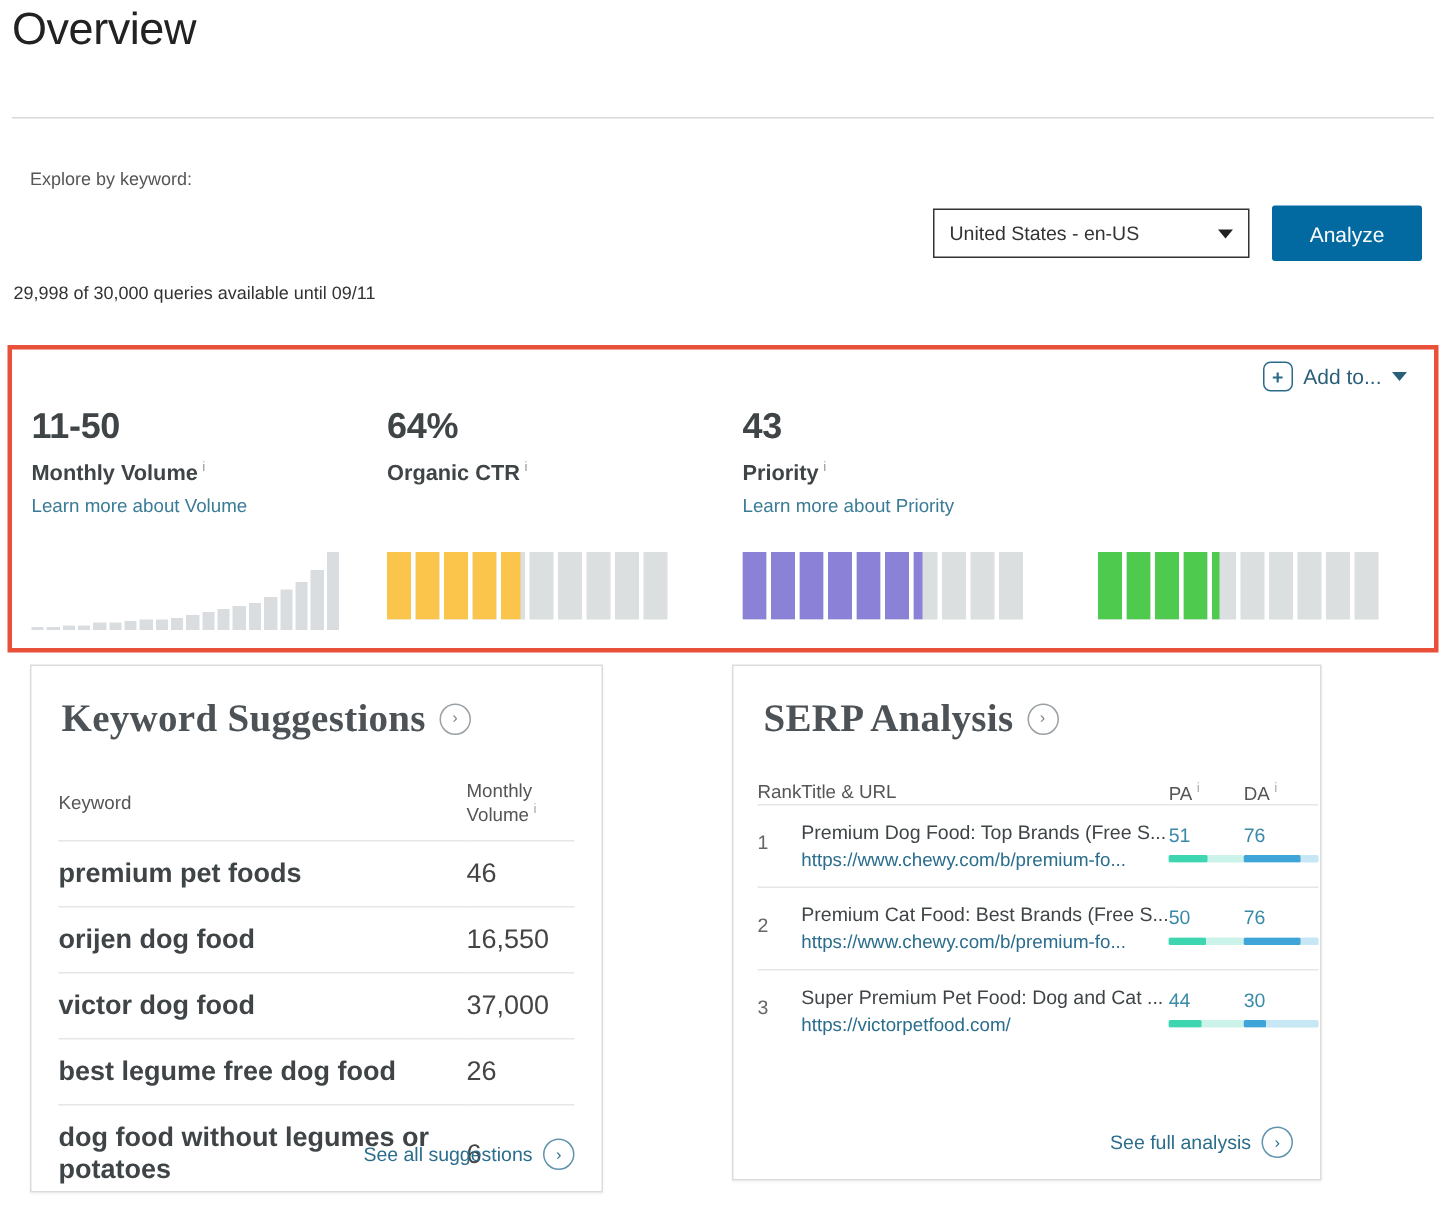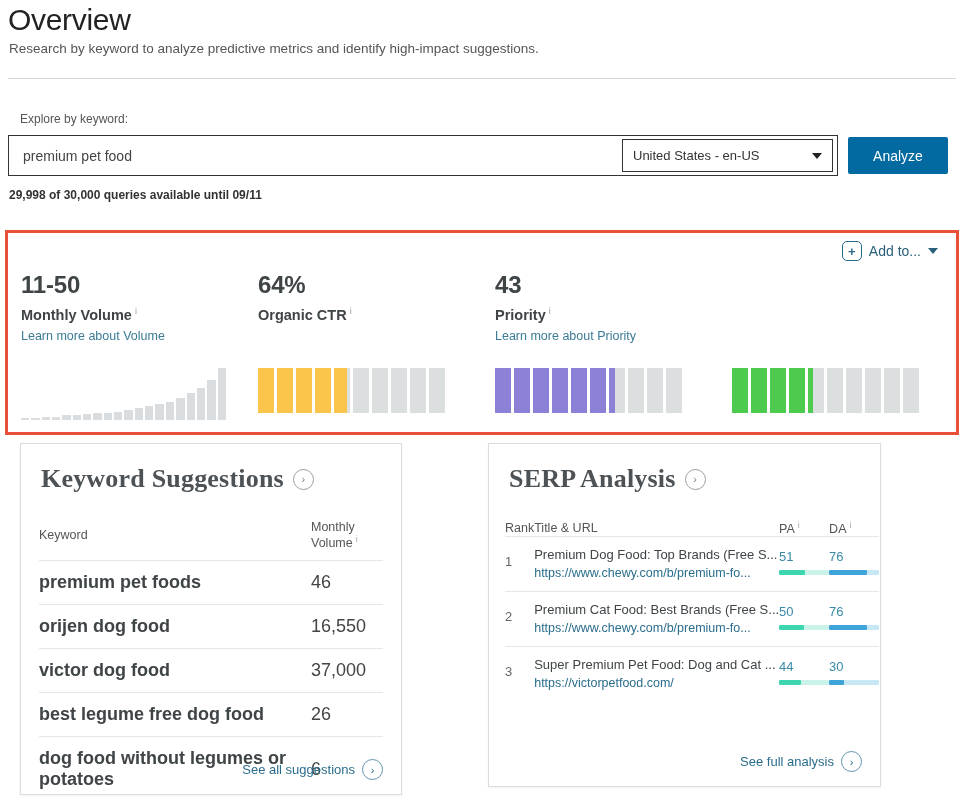--- a/index.html
+++ b/index.html
@@ -65,21 +65,21 @@
     position: absolute; left: 848px; top: 137px;
     width: 100px; height: 37px;
     background: #0369a1; color: #ffffff;
     border: 0; border-radius: 2px;
     font-family: "Liberation Sans", sans-serif;
     font-size: 14px; cursor: default;
     display: flex; align-items: center; justify-content: center;
   }
   .quota-text {
     position: absolute; left: 9px; top: 188px;
-    font-size: 12px; font-weight: bold; color: #333;
+    font-size: 12px; font-weight: normal; color: #333;
   }
 
   
   .metrics-panel {
     position: absolute; left: 5px; top: 230px;
     width: 954px; height: 205px;
     border: 3px solid #e8503a;
     background: #fff;
   }
   .add-to {
@@ -239,28 +239,24 @@
   .serp-table col.ct { width: 270px; }
   .serp-table col.cp { width: 52px; }
   .serp-table col.cd { width: 52px; }
 </style>
 </head>
 <body>
 
 <div class="page">
 
   <div class="page-title">Overview</div>
-  <div class="page-subtitle">Research by keyword to analyze predictive metrics and identify high-impact suggestions.</div>
   <div class="header-rule"></div>
 
   <div class="explore-label">Explore by keyword:</div>
 
-  <div class="search-box">
-    <input class="search-input" type="text" value="premium pet food" style="">
-  </div>
 
   <div class="locale-select">
     <span>United States - en-US</span>
     <span class="caret"></span>
   </div>
 
   <button class="analyze-btn">Analyze</button>
 
   <div class="quota-text">29,998 of 30,000 queries available until 09/11</div>
 

